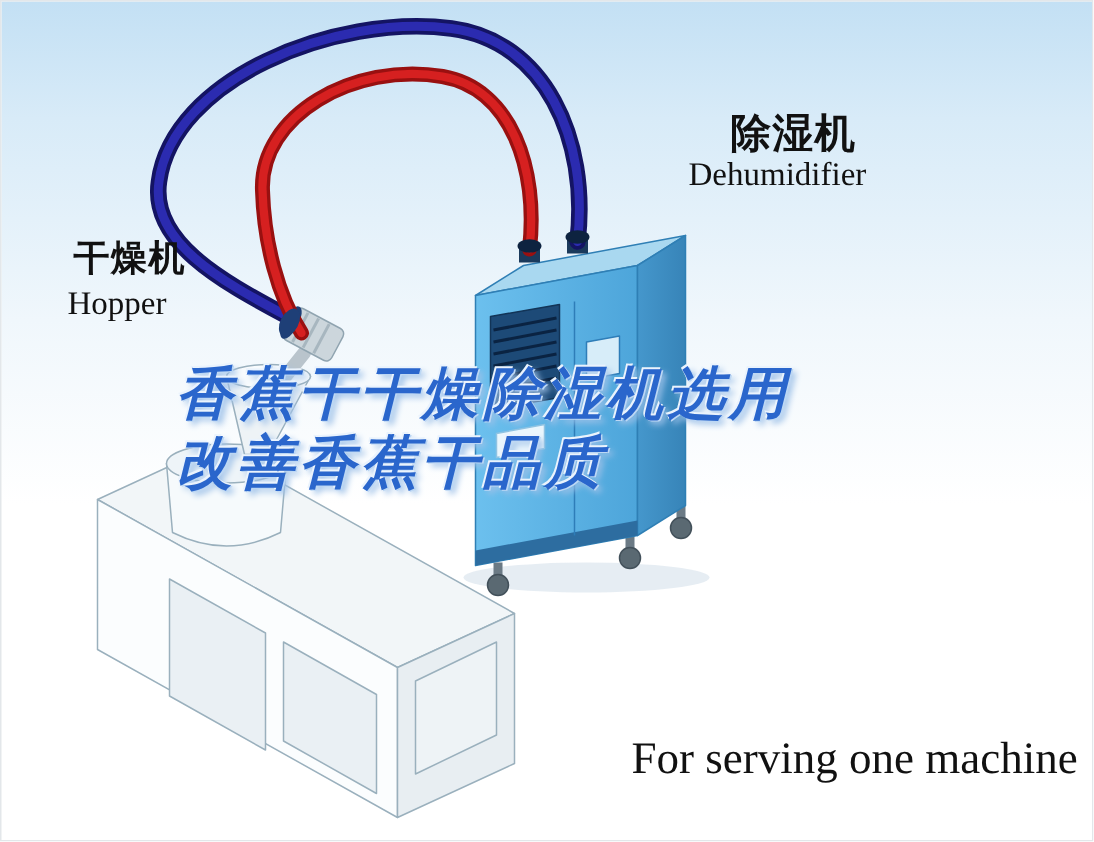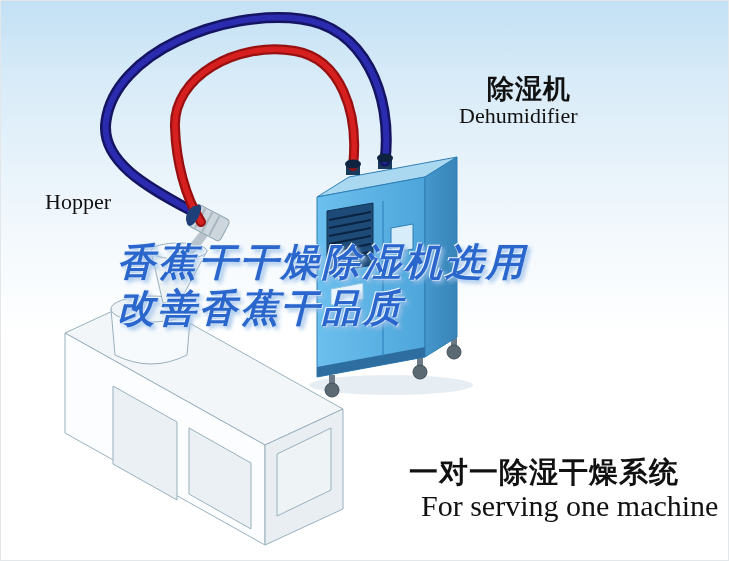--- a/index.html
+++ b/index.html
@@ -129,24 +129,24 @@
 
       <path d="M352,165 C358,112 340,58 294,50 C235,40 172,76 174,126 C175,160 184,196 200,221" stroke="#991010" stroke-width="10"></path>
       <path d="M352,165 C358,112 340,58 294,50 C235,40 172,76 174,126 C175,160 184,196 200,221" stroke="#d62020" stroke-width="5.5"></path>
 
       <ellipse cx="352" cy="163" rx="8" ry="4.5" fill="#0d2340"></ellipse>
       <ellipse cx="384" cy="157" rx="8" ry="4.5" fill="#0d2340"></ellipse>
       <ellipse cx="192" cy="214" rx="6" ry="10" transform="rotate(28 192 214)" fill="#1e3f77"></ellipse>
     </g>
   </svg>
 
+  <div class="txt label-zh hopper-zh">干燥机</div>
   <div class="txt label-en hopper-en">Hopper</div>
 
   <div class="txt label-zh dehum-zh">除湿机</div>
   <div class="txt headline l1">香蕉干干燥除湿机选用</div>
 
   <div class="txt label-en dehum-en">Dehumidifier</div>
   <div class="txt headline l2">改善香蕉干品质</div>
 
-  <div class="txt caption-zh">一对一除湿干燥系统</div>
   <div class="txt caption-en">For serving one machine</div>
 
 </div>
 
 </body></html>

